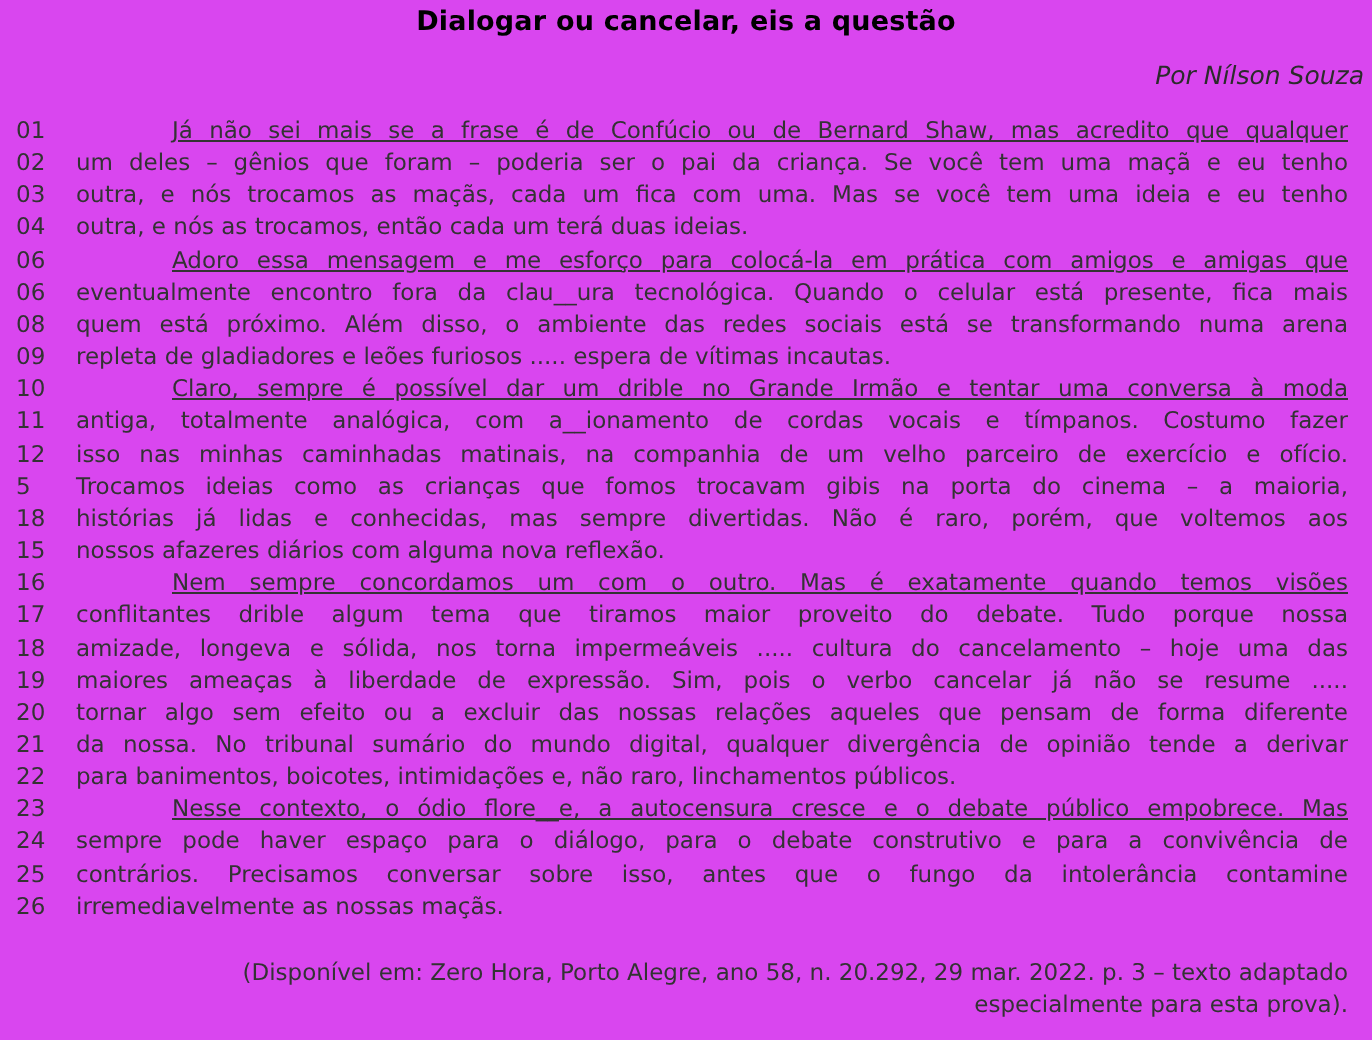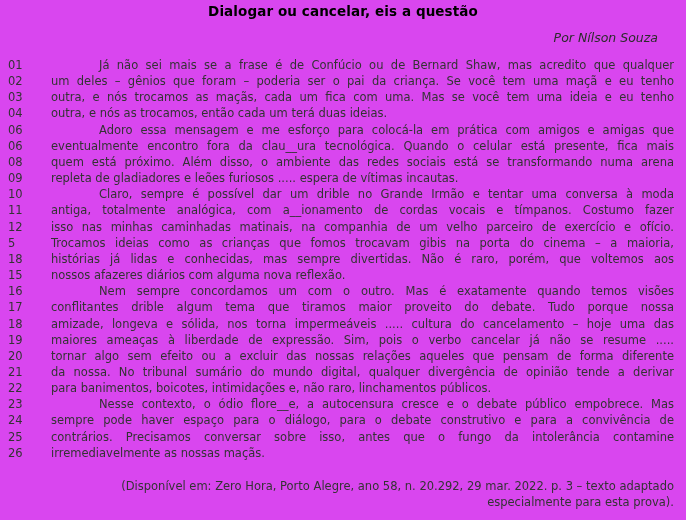--- a/index.html
+++ b/index.html
@@ -22,46 +22,46 @@
     font-size: 13.5px;
     color: #000000;
     padding-top: 3px;
     letter-spacing: 0.1px;
   }
   .byline {
     text-align: right;
     font-style: italic;
     font-size: 12.5px;
     color: #2b2b2b;
-    margin: 11px 28px 12px 0;
+    margin: 11px 4px 12px 0;
   }
   .text-block {
     margin-top: 2px;
   }
   .line {
     display: flex;
     line-height: 16.15px;
     font-size: 11.5px;
-    gap: 13px;
   }
   .line-num {
     flex: 0 0 30px;
     padding-left: 8px;
     color: #333333;
   }
   .line-text {
     flex: 1 1 auto;
     padding-right: 12px;
     text-align: justify;
     text-align-last: justify;
     white-space: normal;
     color: #333333;
   }
   .line.para-start .line-text {
     text-indent: 48px;
+    text-decoration: underline;
   }
   .line.para-end .line-text {
     text-align: right;
     text-align-last: left;
   }
   .source-block {
     margin-top: 17px;
     padding-right: 12px;
     text-align: right;
     font-size: 11.5px;

